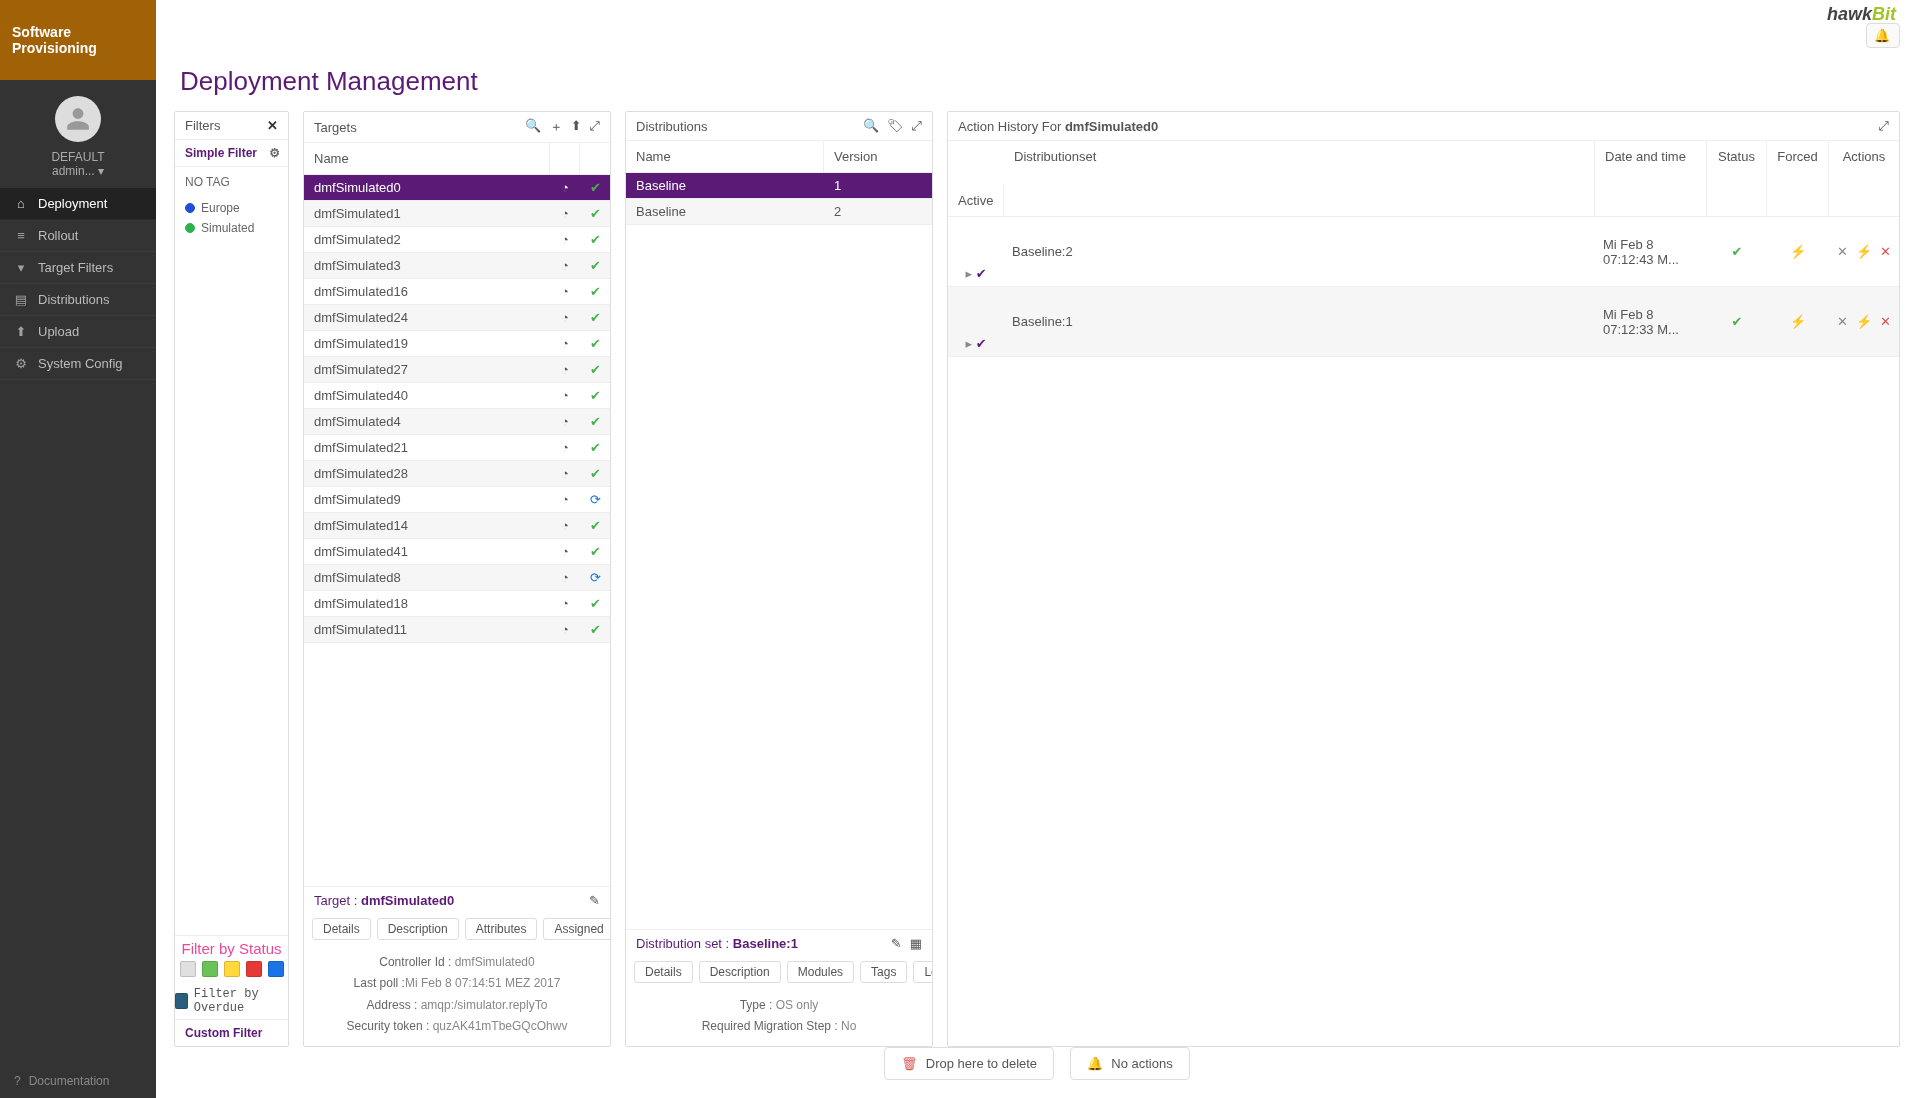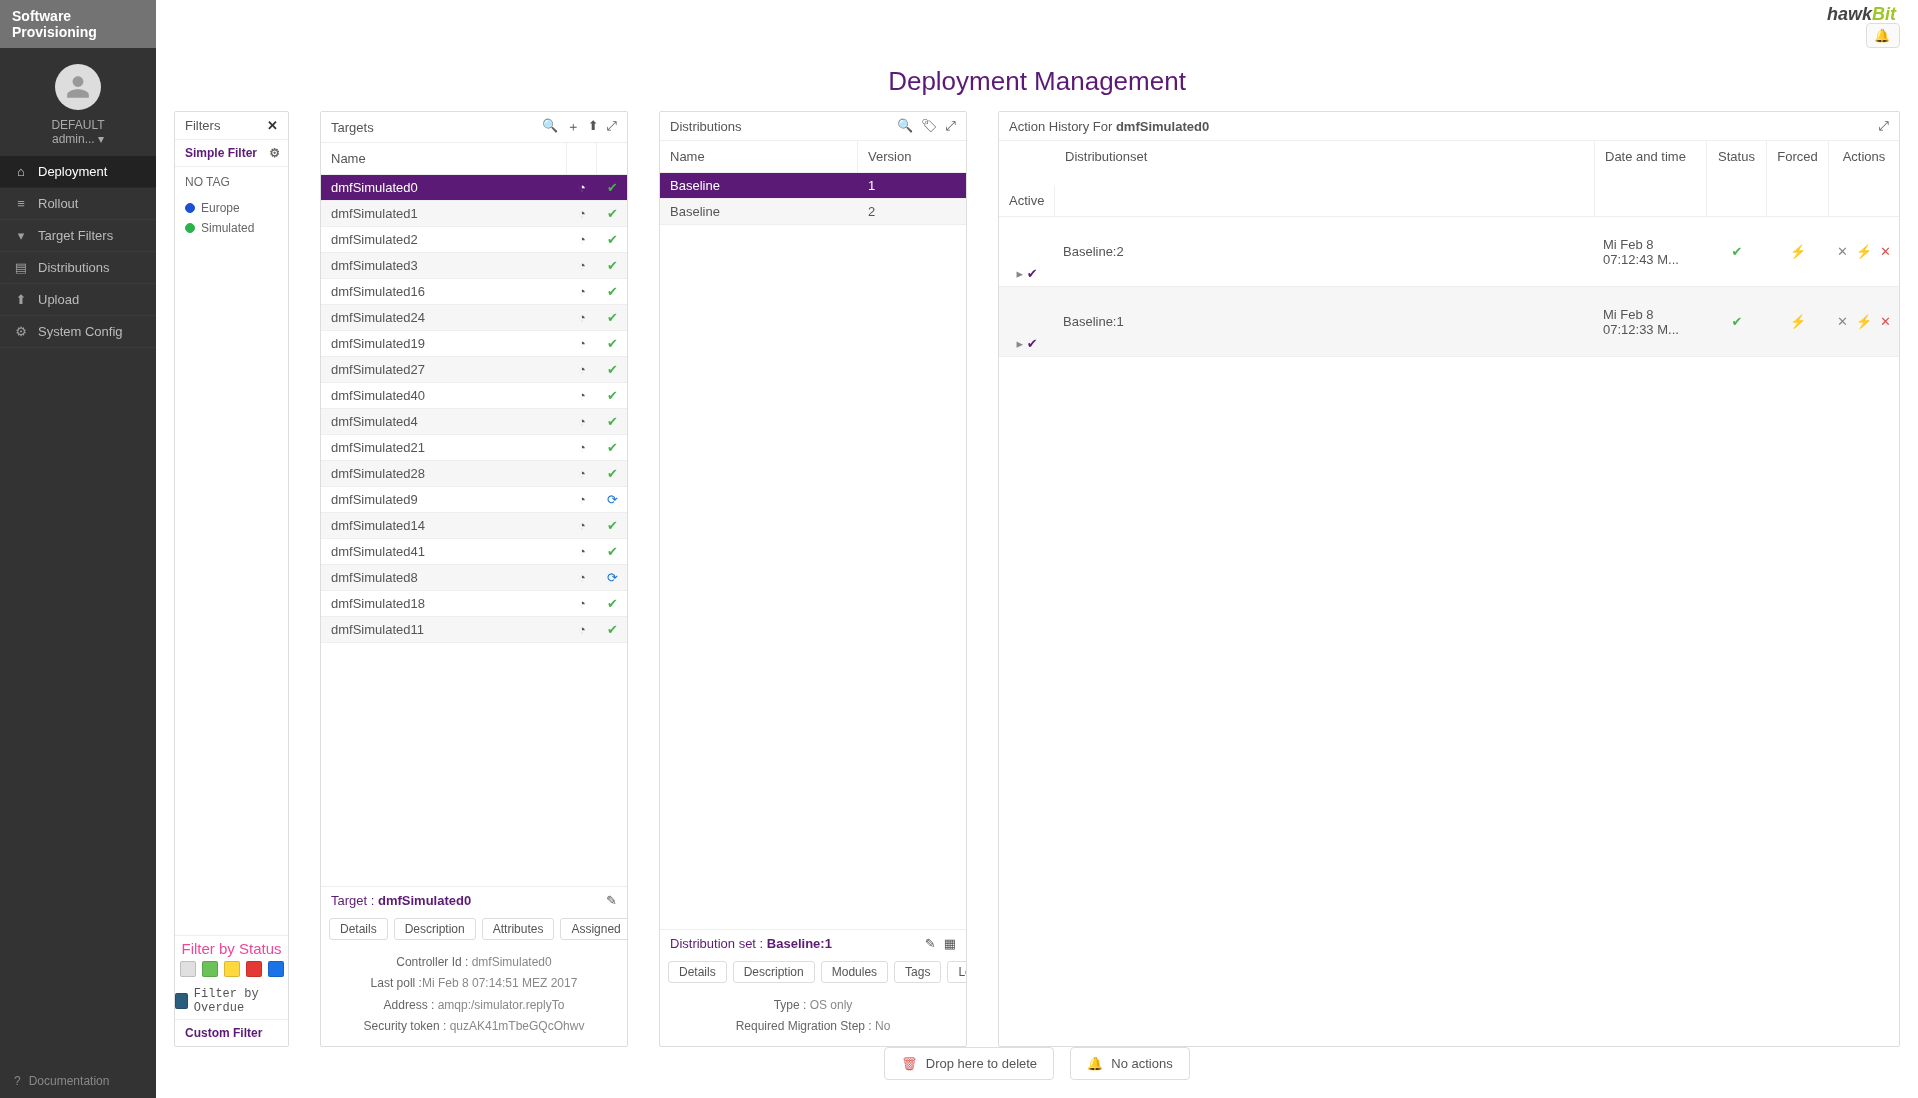--- a/index.html
+++ b/index.html
@@ -1,40 +1,40 @@
 <!DOCTYPE html>
 <html><head>
 <meta charset="utf-8">
 <style>
 * { box-sizing: border-box; margin: 0; padding: 0; }
 body { font-family: "Segoe UI", Arial, sans-serif; font-size: 13px; color: #555; background: #fff; }
 .app { display: flex; height: 100vh; }
 
 
 .sidebar { width: 156px; background: #333; color: #bbb; display: flex; flex-direction: column; }
-.sidebar-header { background: #737373; color: #fff; font-size: 14px; font-weight: 600; padding: 8px 12px; }
+.sidebar-header { background: #a16207; color: #fff; font-size: 14px; font-weight: 600; padding: 24px 12px; }
 .user-block { text-align: center; padding: 16px 10px 10px; }
 .avatar { width: 46px; height: 46px; border-radius: 50%; background: #ddd; margin: 0 auto 8px; display:flex; align-items:center; justify-content:center;}
 .avatar svg { fill:#999; }
 .user-tenant { color:#aaa; font-size:12px; }
 .user-name { color:#aaa; font-size:12px; }
 .nav { flex:1; }
 .nav-item { display:flex; align-items:center; gap:10px; padding: 8px 14px; font-size: 13px; color:#bbb; cursor:pointer; border-bottom:1px solid rgba(255,255,255,0.04);}
 .nav-item.active { background:#222; color:#fff; }
 .nav-icon { width:14px; text-align:center; opacity:.8;}
 .nav-bottom { padding: 10px 14px; font-size:12px; color:#888; display:flex; align-items:center; gap:8px;}
 
 
 .main { flex:1; display:flex; flex-direction:column; background:#fff; padding: 0 18px 18px; overflow:hidden; }
 .topbar { display:flex; align-items:center; justify-content:flex-end; height:40px; }
 .logo { position:absolute; right:22px; top:4px; font-size:18px; font-weight:600; color:#444; font-style:italic;}
 .logo b { color:#9ec626; font-weight:700; }
 .bell-btn { border:1px solid #ddd; border-radius:4px; padding:4px 8px; color:#888; background:#fafafa; cursor:pointer; margin-top:30px;}
-.page-title { color:#5b1a75; font-size:26px; font-weight:500; margin: 26px 6px 14px; text-align: center;}
-.panels { display:flex; gap:31px; flex:1; min-height:0;}
+.page-title { color:#5b1a75; font-size:26px; font-weight:500; margin: 26px 6px 14px;}
+.panels { display:flex; gap:14px; flex:1; min-height:0;}
 
 .panel { border:1px solid #ddd; border-radius:2px; background:#fff; display:flex; flex-direction:column; min-height:0;}
 .panel-header { display:flex; align-items:center; justify-content:space-between; padding:6px 10px; border-bottom:1px solid #eee; font-size:13px; color:#555;}
 .panel-title { font-weight:500; }
 .icon-row { display:flex; gap:8px; color:#555; }
 .icon-btn { cursor:pointer; font-size:13px; }
 
 
 .filters { width: 115px; flex-shrink:0;}
 .filter-section-title { color:#5b1a75; font-weight:600; font-size:12px; padding:6px 10px; border-bottom:1px solid #eee; position:relative;}

